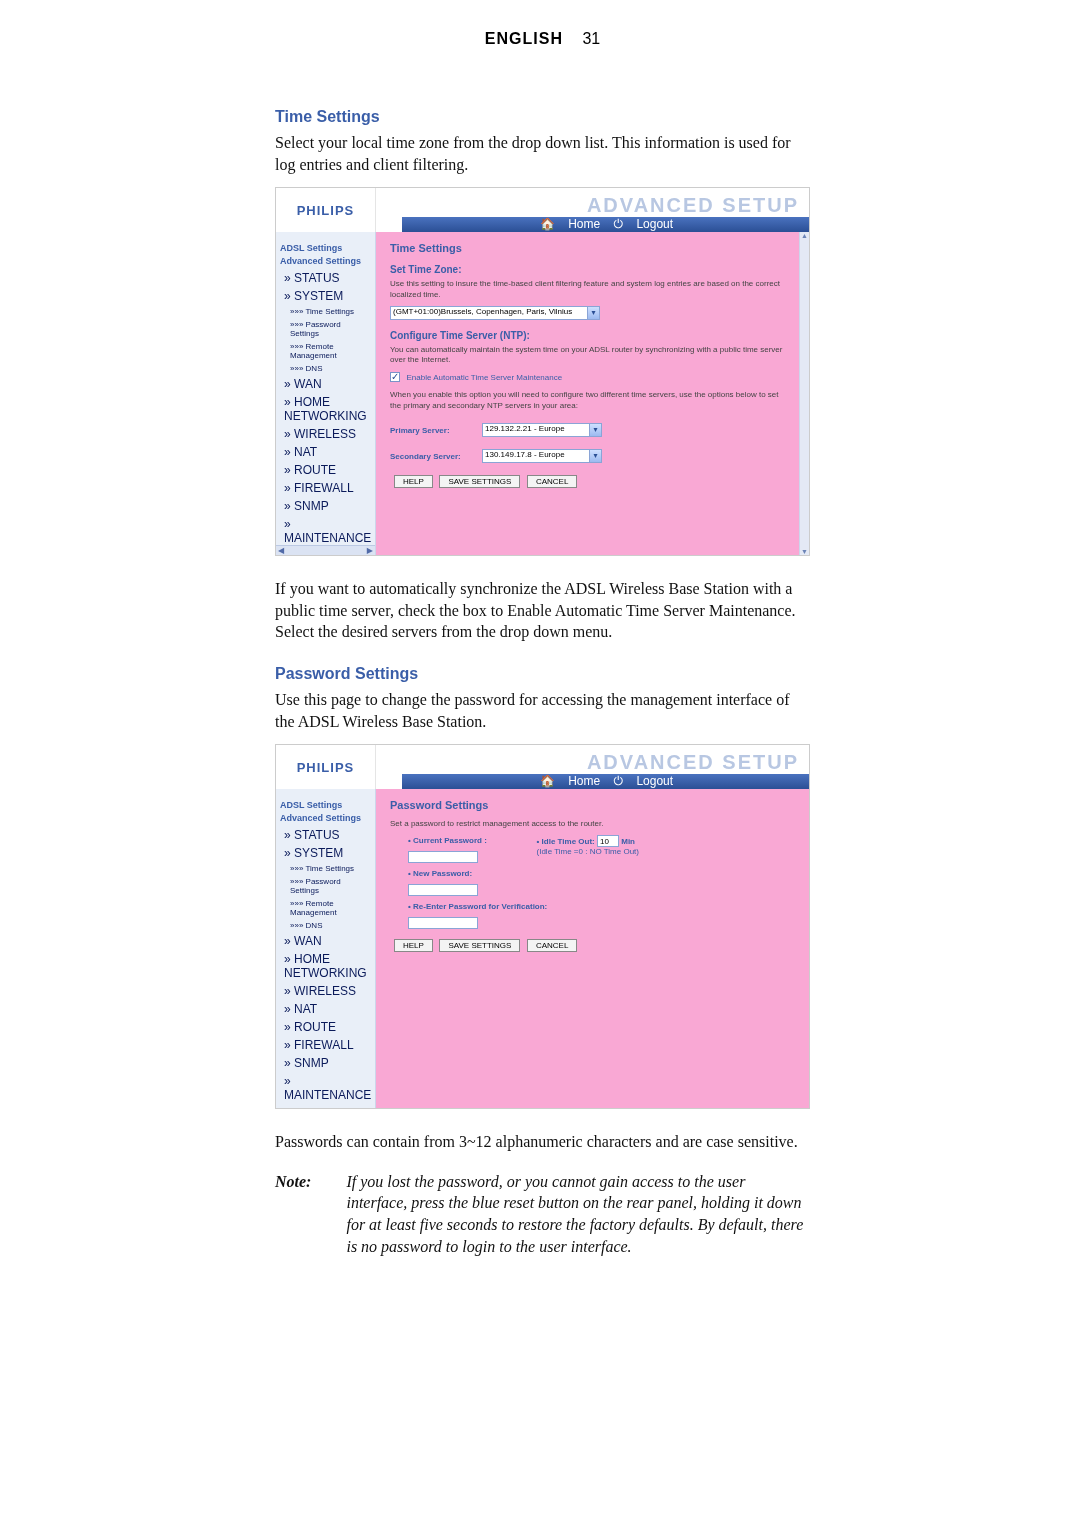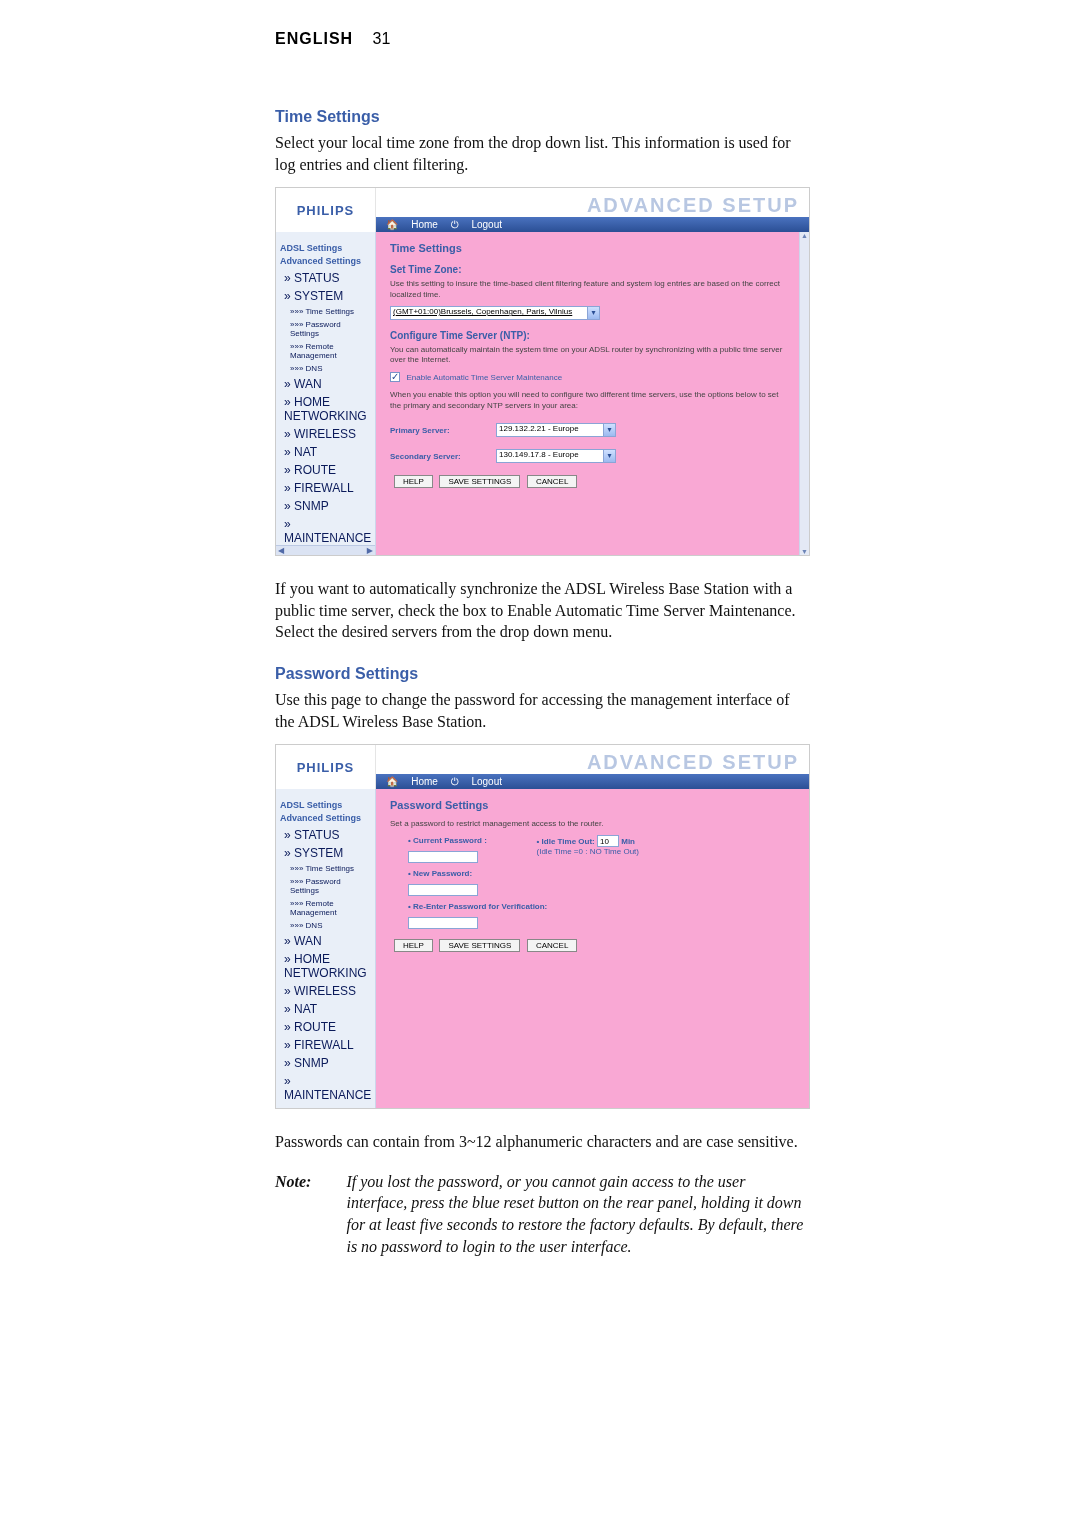--- a/index.html
+++ b/index.html
@@ -10,21 +10,21 @@
     height: 1529px;
     position: relative;
   }
   .page {
     position: absolute;
     left: 275px;
     top: 30px;
     width: 535px;
   }
   .header-line {
-    text-align: left;
+    text-align: center;
     font-family: Arial, Helvetica, sans-serif;
     font-weight: bold;
     font-size: 16px;
     letter-spacing: 1px;
     margin-bottom: 60px;
     color: #000;
   }
   .header-line .pagenum { font-weight: normal; margin-left: 14px; letter-spacing: 0; }
   .section-heading {
     color: #3a5ea8;
@@ -53,35 +53,35 @@
 
   
   .router-shot {
     width: 535px;
     border: 1px solid #ccc;
     font-family: Arial, Helvetica, sans-serif;
     font-size: 9px;
     background: #fff;
     margin-bottom: 22px;
   }
-  .shot-top { display: flex; }
+  .shot-top { display: flex; gap: 26px; }
   .shot-logo {
     width: 100px; height: 44px;
     display: flex; align-items: center; justify-content: center;
     color: #3a5ea8; font-weight: bold; letter-spacing: 1px; font-size: 13px;
     border-right: 1px solid #e5e5e5;
   }
   .shot-title-area { flex: 1; }
   .shot-title {
     text-align: right; font-size: 20px; font-weight: bold; letter-spacing: 2px;
     color: #b8c7e2; padding: 6px 10px 0 0;
   }
   .shot-bluebar {
     height: 15px; background: linear-gradient(#4a72bf, #2b4f95);
-    color: #fff; text-align: left; font-size: 10px; line-height: 15px; padding-right: 8px;
+    color: #fff; text-align: center; font-size: 12px; line-height: 15px; padding-right: 8px;
   }
   .shot-bluebar span { margin-left: 10px; }
   .shot-body { display: flex; background: #f9a8d4; }
   .shot-nav {
     width: 100px; background: #e9eff8;
     border-right: 1px solid #ccd6eb;
     padding: 8px 4px; position: relative;
   }
   .nav-cat { font-weight: bold; color: #3a5ea8; font-size: 9px; margin: 3px 0; }
   .nav-item { color: #0a1a5a; font-size: 12px; padding: 2px 0 2px 4px; }
@@ -93,21 +93,21 @@
   }
   .nav-scroll-bot .arr { color: #516aa8; font-size: 8px; }
   .shot-main { flex: 1; padding: 10px 14px 14px 14px; position: relative; }
   .main-heading { color: #3a5ea8; font-weight: bold; font-size: 11px; margin-bottom: 8px; }
   .main-sub { color: #3a5ea8; font-weight: bold; font-size: 10px; margin: 10px 0 4px 0; }
   .main-text { color: #444; font-size: 8px; line-height: 1.3; margin-bottom: 6px; }
   .sel { display: inline-block; border: 1px solid #8aa4d6; background: #fff; height: 14px; font-size: 8px; padding: 0 2px; position: relative; }
   .sel .dd { position: absolute; right: 0; top: 0; width: 12px; height: 100%; background: linear-gradient(#cfe0ff,#9cbaf0); border-left:1px solid #8aa4d6; text-align:center; color:#2b4f95; font-size:8px; line-height:12px; }
   .chk { display:inline-block; width:10px; height:10px; border:1px solid #7a93c8; margin-right:4px; position:relative; vertical-align:middle; background:#fff; }
   .chk.checked::after { content:"✓"; position:absolute; top:-2px; left:0; color:#2b4f95; font-size:10px; }
-  .srv-row { display:flex; align-items:center; margin:12px 0; gap:16px; }
+  .srv-row { display:flex; align-items:center; margin:12px 0; gap:2px; }
   .srv-label { color:#3a5ea8; font-weight:bold; font-size:8px; width:90px; }
   .btn-row { text-align:left; margin-top:10px; }
   .winbtn { display:inline-block; border:1px solid #888; background:#f4f4f4; font-size:8px; padding:1px 8px; margin-left:4px; }
   .scroll-right { position:absolute; right:0; top:0; bottom:0; width:10px; background:#e4e9f5; border-left:1px solid #ccd6eb; }
   .scroll-right::before { content:"▲"; position:absolute; top:0; left:1px; color:#6c84b7; font-size:7px; }
   .scroll-right::after  { content:"▼"; position:absolute; bottom:0; left:1px; color:#6c84b7; font-size:7px; }
 
   .pw-form { margin: 6px 0 0 18px; }
   .pw-row { display:flex; align-items:center; margin:6px 0; gap:6px; }
   .dot-label { color:#3a5ea8; font-size:8px; font-weight:bold; }
@@ -161,21 +161,21 @@
         <div class="nav-scroll-bot">
           <span class="arr">◀</span>
           <span class="arr">▶</span>
         </div>
       </div>
       <div class="shot-main" style="padding-right:22px;">
         <div class="scroll-right"></div>
         <div class="main-heading">Time Settings</div>
         <div class="main-sub">Set Time Zone:</div>
         <div class="main-text">Use this setting to insure the time-based client filtering feature and system log entries are based on the correct localized time.</div>
-        <div class="sel" style="width:210px;text-decoration:underline;">
+        <div class="sel" style="width:210px;">
           <span>(GMT+01:00)Brussels, Copenhagen, Paris, Vilnius</span><span class="dd">▾</span>
         </div>
         <div class="main-sub">Configure Time Server (NTP):</div>
         <div class="main-text">You can automatically maintain the system time on your ADSL router by synchronizing with a public time server over the Internet.</div>
         <div>
           <span class="chk checked"></span>
           <span style="color:#3a5ea8;font-size:8px;">Enable Automatic Time Server Maintenance</span>
         </div>
         <div class="main-text" style="margin-top:8px;">When you enable this option you will need to configure two different time servers, use the options below to set the primary and secondary NTP servers in your area:</div>
         <div class="srv-row">

